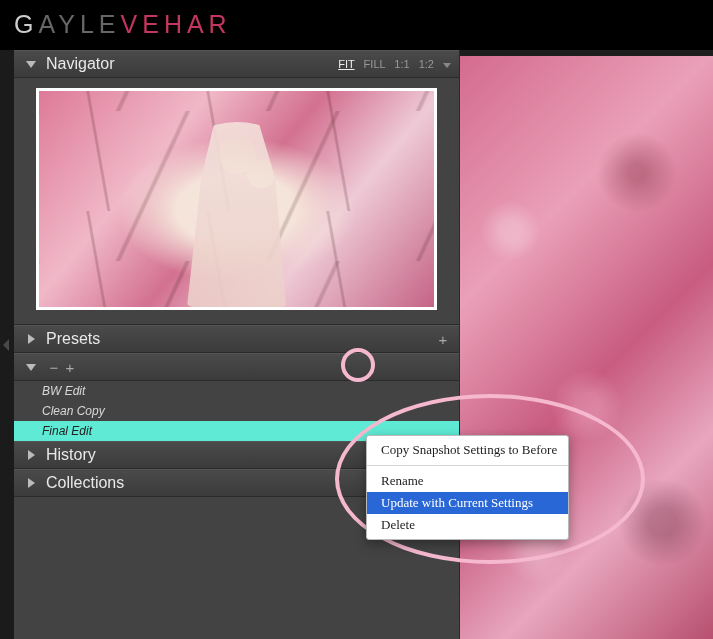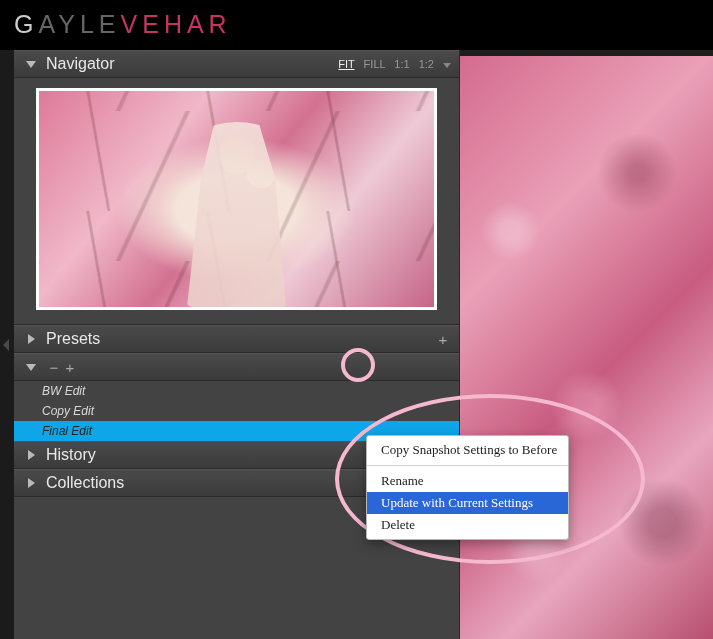--- a/index.html
+++ b/index.html
@@ -113,21 +113,21 @@
     background: #434343;
   }
   .snap-item {
     padding: 3px 10px 3px 28px;
     font-size: 12px;
     color: #d8d8d8;
     cursor: pointer;
     font-style: italic;
   }
   .snap-item.selected {
-    background: #0ea5e9;
+    background: #5eead4;
     color: #222;
     font-style: italic;
   }
   .sidebar-fill { flex:1; background:#434343; }
 
   
   .anno-circle {
     position: absolute;
     border: 4px solid #f5b8cf;
     border-radius: 50%;
@@ -221,21 +221,21 @@
     <div class="panel-header">
       <svg class="tri" width="10" height="10" viewBox="0 0 10 10">
           <polygon points="0,2 10,2 5,9" fill="#bbb"></polygon>
         </svg>
       <span class="minus">−</span>
       <span class="plus">+</span>
     </div>
 
     <div class="snapshot-body">
       <div class="snap-item">BW Edit</div>
-      <div class="snap-item">Copy Edit</div>
+      <div class="snap-item">Clean Copy</div>
       <div class="snap-item selected">Final Edit</div>
     </div>
 
     <div class="panel-header">
       <svg class="tri" width="10" height="10" viewBox="0 0 10 10">
           <polygon points="2,0 9,5 2,10" fill="#bbb"></polygon>
         </svg>
       <span class="title">History</span>
       <span class="plus">+</span>
     </div>

